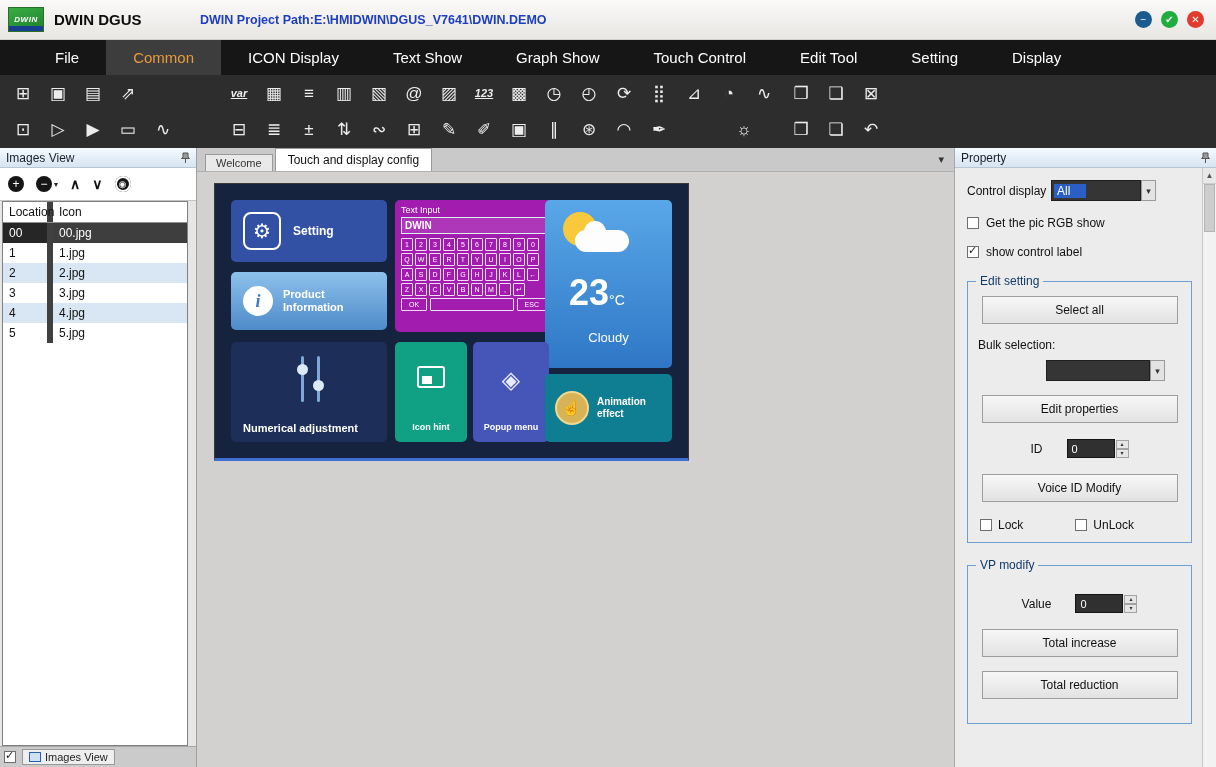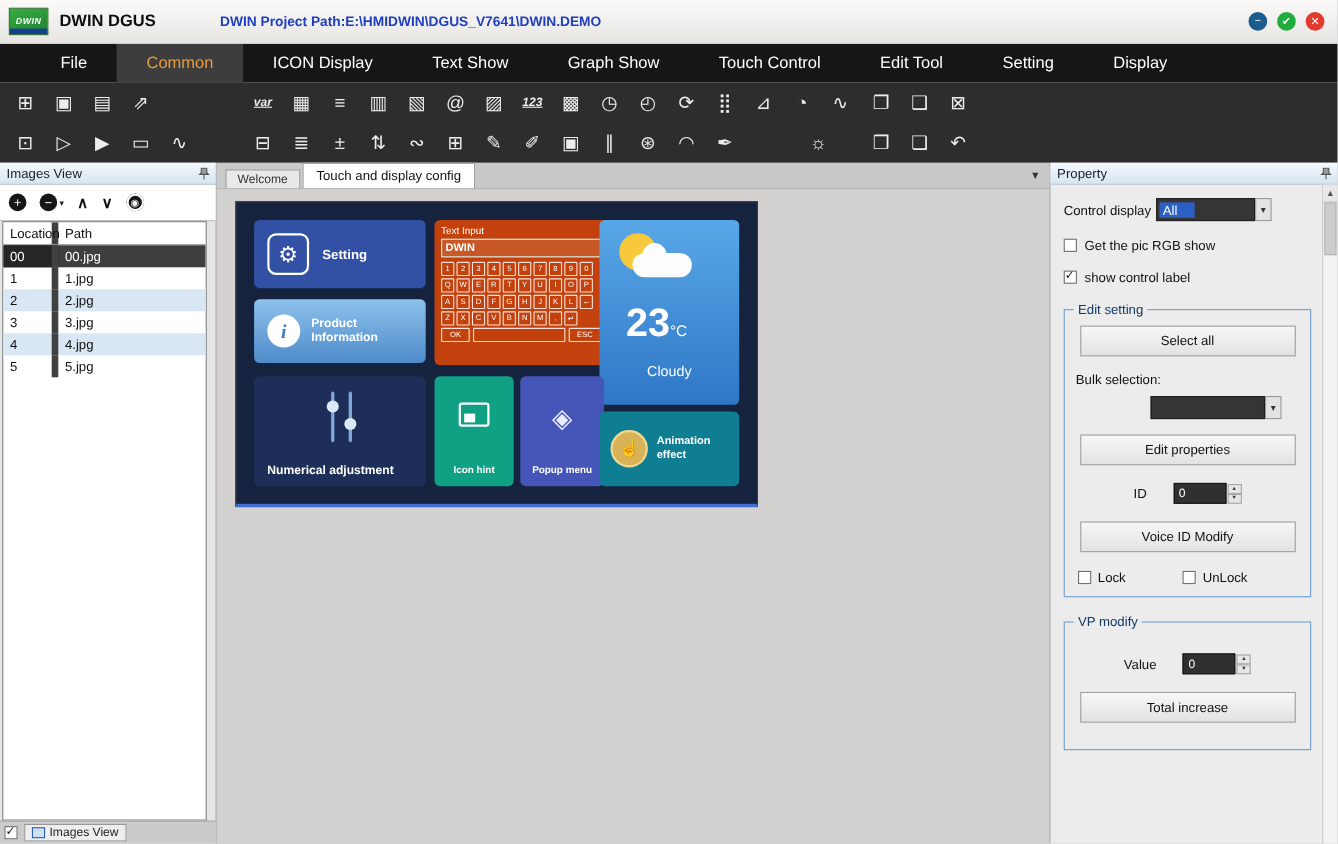--- a/index.html
+++ b/index.html
@@ -60,21 +60,21 @@
   
   .preview{position:absolute;left:17px;top:11px;width:473px;height:274px;background:#15233f;border:1px solid #3a3a3a;border-bottom:3px solid #3f6fd0;cursor:pointer}
   .tile{position:absolute;border-radius:5px;color:#fff}
   .t-label{font-weight:bold}
   .t-setting{left:16px;top:16px;width:156px;height:62px;background:#3251a5;display:flex;align-items:center;gap:12px;padding-left:12px;box-sizing:border-box}
   .gear-badge{width:34px;height:34px;border:2px solid #fff;border-radius:8px;display:flex;align-items:center;justify-content:center;font-size:20px;color:#fff;flex:none}
   .t-setting .t-label{font-size:12px}
   .t-product{left:16px;top:88px;width:156px;height:58px;background:linear-gradient(#8ec1ec,#4e8bc9);display:flex;align-items:center;gap:10px;padding-left:12px;box-sizing:border-box}
   .info-badge{width:30px;height:30px;background:#fff;border-radius:50%;color:#3c7cc0;font-family:"Liberation Serif",serif;font-weight:bold;font-style:italic;font-size:18px;display:flex;align-items:center;justify-content:center;flex:none}
   .t-product .t-label{font-size:11px;width:80px;line-height:1.15}
-  .t-keyboard{left:180px;top:16px;width:158px;height:132px;background:#c2410c;padding:5px 6px;box-sizing:border-box}
+  .t-keyboard{left:180px;top:16px;width:158px;height:132px;background:#a21caf;padding:5px 6px;box-sizing:border-box}
   .kb-title{font-size:9px}
   .kb-input{height:15px;border:1px solid #d9f2ea;margin-top:2px;font-size:10px;font-weight:bold;padding-left:3px;display:flex;align-items:center;background:rgba(255,255,255,.12)}
   .kb{margin-top:4px}
   .kb-row{display:flex;gap:2px;margin-bottom:2px}
   .kb-key{width:10px;height:11px;border:1px solid rgba(255,255,255,.85);font-size:7px;display:flex;align-items:center;justify-content:center;border-radius:1px;flex:none;cursor:pointer}
   .kb-bottom{display:flex;margin-top:1px}
   .kb-ok,.kb-esc{height:11px;border:1px solid rgba(255,255,255,.85);font-size:7px;display:flex;align-items:center;justify-content:center;padding:0 7px;border-radius:1px;cursor:pointer}
   .kb-space{flex:1;margin:0 3px;border:1px solid rgba(255,255,255,.85);border-radius:1px;cursor:pointer}
   .t-weather{left:330px;top:16px;width:127px;height:168px;background:linear-gradient(#59a7e8,#2f77c6)}
   .sun{position:absolute;left:18px;top:12px;width:34px;height:34px;border-radius:50%;background:#f8c93c}
@@ -239,21 +239,21 @@
         <span class="ivt-circle">−</span>
         <span class="mini-caret">▾</span>
       </span>
       <span class="ivt-icon">∧</span>
       <span class="ivt-icon">∨</span>
       <span class="ivt-circle ivt-loc">◉</span>
     </div>
     <div class="images-table">
       <div class="i-head">
         <span class="i-loc">Location</span>
-        <span class="i-file">Path</span>
+        <span class="i-file">Icon</span>
       </div>
       <div>
           <div class="i-row sel">
             <span class="i-loc">00</span>
             <span class="i-file">00.jpg</span>
           </div>
           <div class="i-row">
             <span class="i-loc">1</span>
             <span class="i-file">1.jpg</span>
           </div>
@@ -455,20 +455,21 @@
             <span class="plabel">Value</span>
             <span class="spin">
               <span class="spin-box">0</span>
               <span class="spin-btns">
                 <span class="spin-up">▴</span>
                 <span class="spin-down">▾</span>
               </span>
             </span>
           </div>
           <button class="pbtn mb14">Total increase</button>
+          <button class="pbtn mb14">Total reduction</button>
         </div>
       </div>
     </div>
     <div class="vscroll">
       <div class="vs-up">▲</div>
       <div class="vs-thumb"></div>
     </div>
   </div>
 
 </div>

